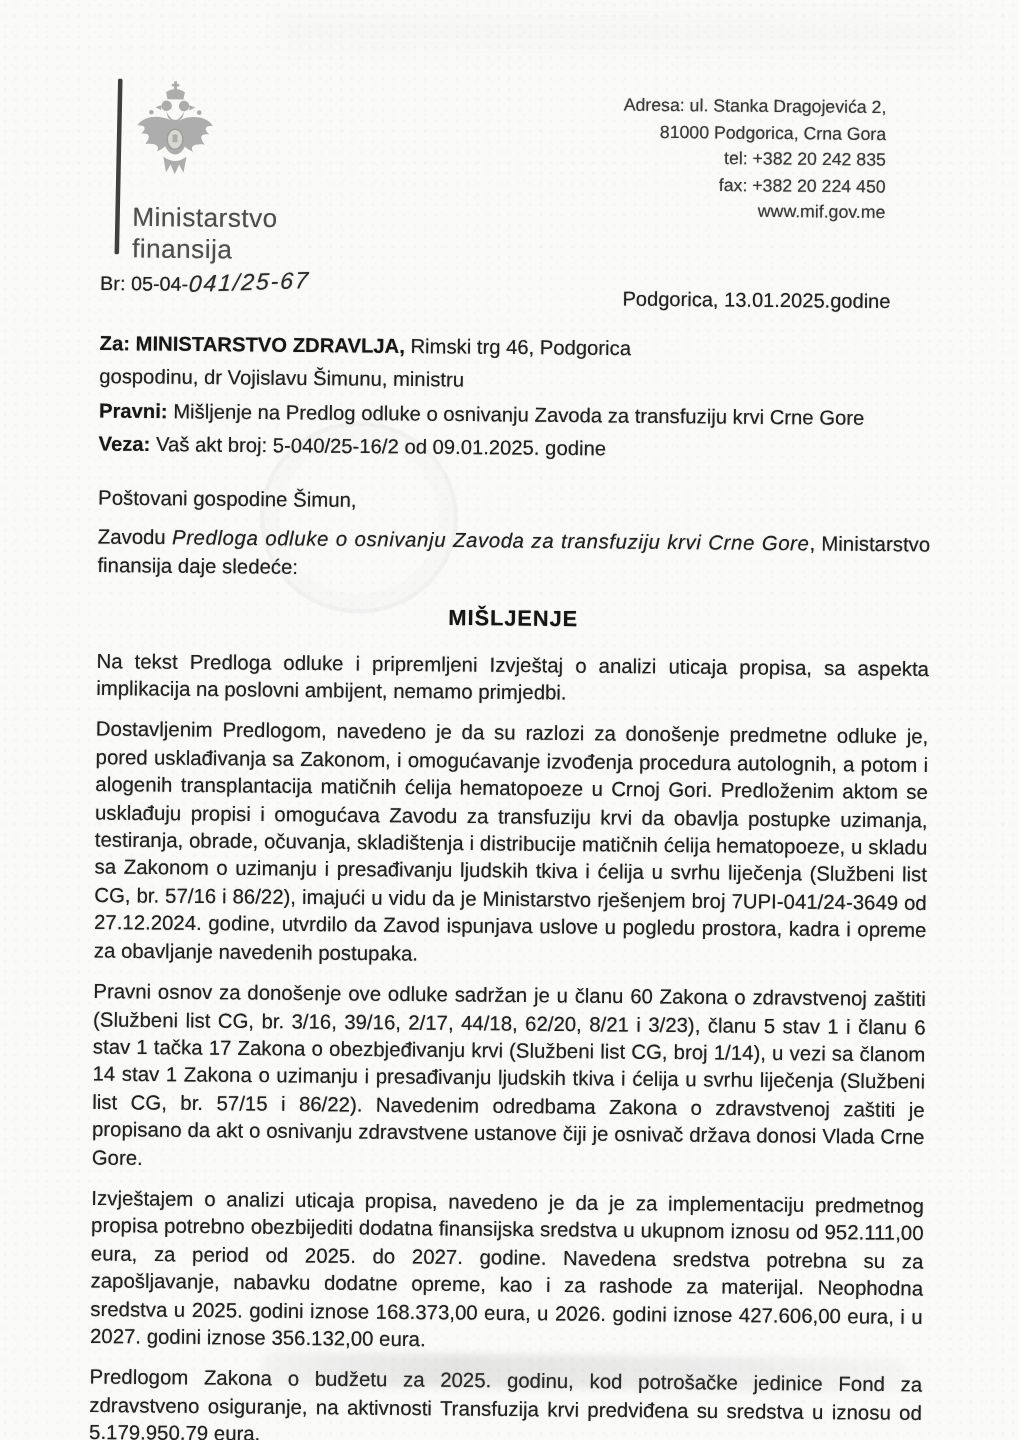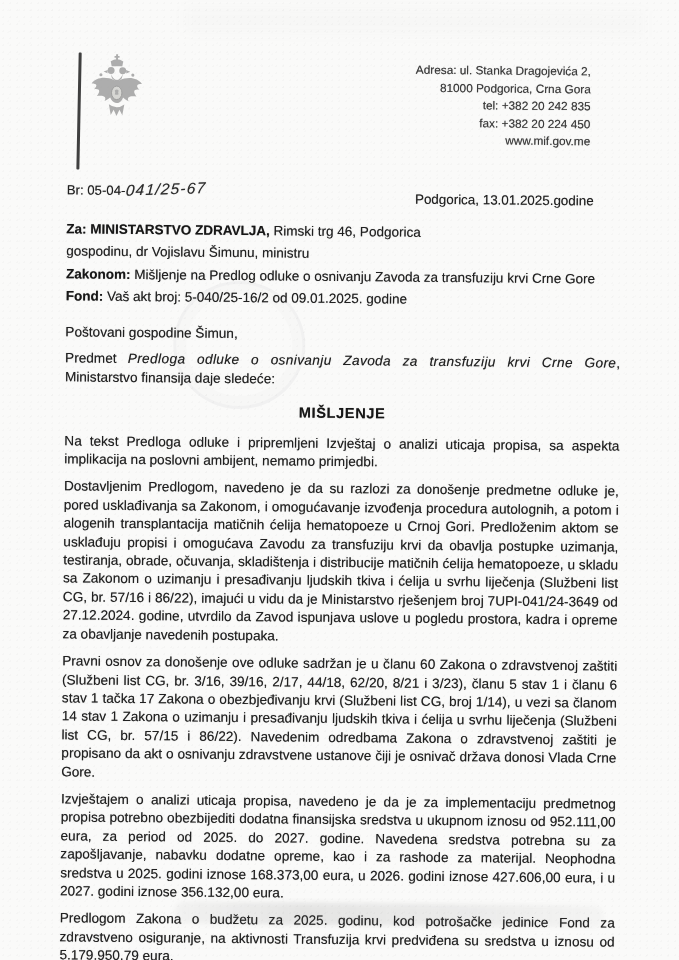--- a/index.html
+++ b/index.html
@@ -100,45 +100,49 @@
       <path d="M32.5 27 C42 22.5 52 24.5 56 30.5 C50.5 30.5 49.5 32.5 53.5 36.5 C47.5 35.5 46.5 38.5 50.5 43.5 C43.5 42.5 40 44.5 42.5 48.5 C36.5 46.5 32.5 40.5 31.5 34.5 Z"></path>
       <ellipse cx="30" cy="38.5" rx="8" ry="12"></ellipse>
       <path d="M22 52 Q30 58 38 52 L36 63 L33 57.5 L30 64 L27 57.5 L24 63 Z"></path>
       <circle cx="13.5" cy="21.5" r="1.6"></circle>
       <circle cx="46.5" cy="21.5" r="1.6"></circle>
     </g>
     <ellipse cx="30" cy="40" rx="5.4" ry="7" fill="#cfcfcb" stroke="#868686" stroke-width="1"></ellipse>
     <path d="M28 37.5 q2 -2 4 0 q-1 2 0 4 q-2 1.2 -4 0 q1 -2 0 -4" fill="#9b9b9b"></path>
   </svg>
 
+  <div class="ministry scan-text">
+    <div>Ministarstvo</div>
+    <div>finansija</div>
+  </div>
 
   <div class="address scan-text">
     <div>Adresa: ul. Stanka Dragojevića 2,</div>
     <div>81000 Podgorica, Crna Gora</div>
     <div>tel: +382 20 242 835</div>
     <div>fax: +382 20 224 450</div>
     <div>www.mif.gov.me</div>
   </div>
 
   <div class="ref-no scan-text"><span>Br: 05-04-</span><span class="handwritten">041/25-67</span></div>
 
   <div class="place-date scan-text">Podgorica, 13.01.2025.godine</div>
 
   <div class="stamp-ghost"></div>
 
   <div class="recipient scan-text">
     <div><b>Za: MINISTARSTVO ZDRAVLJA,</b><span> Rimski trg 46, Podgorica</span></div>
     <div>gospodinu, dr Vojislavu Šimunu, ministru</div>
-    <div><b>Zakonom:</b><span> Mišljenje na Predlog odluke o osnivanju Zavoda za transfuziju krvi Crne Gore</span></div>
-    <div><b>Fond:</b><span> Vaš akt broj: 5-040/25-16/2 od 09.01.2025. godine</span></div>
+    <div><b>Pravni:</b><span> Mišljenje na Predlog odluke o osnivanju Zavoda za transfuziju krvi Crne Gore</span></div>
+    <div><b>Veza:</b><span> Vaš akt broj: 5-040/25-16/2 od 09.01.2025. godine</span></div>
   </div>
 
   <div class="letter scan-text">
     <p class="salutation">Poštovani gospodine Šimun,</p>
-    <p class="intro"><span>Predmet </span><i>Predloga odluke o osnivanju Zavoda za transfuziju krvi Crne Gore</i><span>, Ministarstvo finansija daje sledeće:</span></p>
+    <p class="intro"><span>Zavodu </span><i>Predloga odluke o osnivanju Zavoda za transfuziju krvi Crne Gore</i><span>, Ministarstvo finansija daje sledeće:</span></p>
     <div class="heading">MIŠLJENJE</div>
     <p>Na tekst Predloga odluke i pripremljeni Izvještaj o analizi uticaja propisa, sa aspekta implikacija na poslovni ambijent, nemamo primjedbi.</p>
     <p>Dostavljenim Predlogom, navedeno je da su razlozi za donošenje predmetne odluke je, pored usklađivanja sa Zakonom, i omogućavanje izvođenja procedura autolognih, a potom i alogenih transplantacija matičnih ćelija hematopoeze u Crnoj Gori. Predloženim aktom se usklađuju propisi i omogućava Zavodu za transfuziju krvi da obavlja postupke uzimanja, testiranja, obrade, očuvanja, skladištenja i distribucije matičnih ćelija hematopoeze, u skladu sa Zakonom o uzimanju i presađivanju ljudskih tkiva i ćelija u svrhu liječenja (Službeni list CG, br. 57/16 i 86/22), imajući u vidu da je Ministarstvo rješenjem broj 7UPI-041/24-3649 od 27.12.2024. godine, utvrdilo da Zavod ispunjava uslove u pogledu prostora, kadra i opreme za obavljanje navedenih postupaka.</p>
     <p>Pravni osnov za donošenje ove odluke sadržan je u članu 60 Zakona o zdravstvenoj zaštiti (Službeni list CG, br. 3/16, 39/16, 2/17, 44/18, 62/20, 8/21 i 3/23), članu 5 stav 1 i članu 6 stav 1 tačka 17 Zakona o obezbjeđivanju krvi (Službeni list CG, broj 1/14), u vezi sa članom 14 stav 1 Zakona o uzimanju i presađivanju ljudskih tkiva i ćelija u svrhu liječenja (Službeni list CG, br. 57/15 i 86/22). Navedenim odredbama Zakona o zdravstvenoj zaštiti je propisano da akt o osnivanju zdravstvene ustanove čiji je osnivač država donosi Vlada Crne Gore.</p>
     <p>Izvještajem o analizi uticaja propisa, navedeno je da je za implementaciju predmetnog propisa potrebno obezbijediti dodatna finansijska sredstva u ukupnom iznosu od 952.111,00 eura, za period od 2025. do 2027. godine. Navedena sredstva potrebna su za zapošljavanje, nabavku dodatne opreme, kao i za rashode za materijal. Neophodna sredstva u 2025. godini iznose 168.373,00 eura, u 2026. godini iznose 427.606,00 eura, i u 2027. godini iznose 356.132,00 eura.</p>
     <p>Predlogom Zakona o budžetu za 2025. godinu, kod potrošačke jedinice Fond za zdravstveno osiguranje, na aktivnosti Transfuzija krvi predviđena su sredstva u iznosu od 5.179.950,79 eura.</p>
   </div>
 
   <div class="smudge"></div>
 

